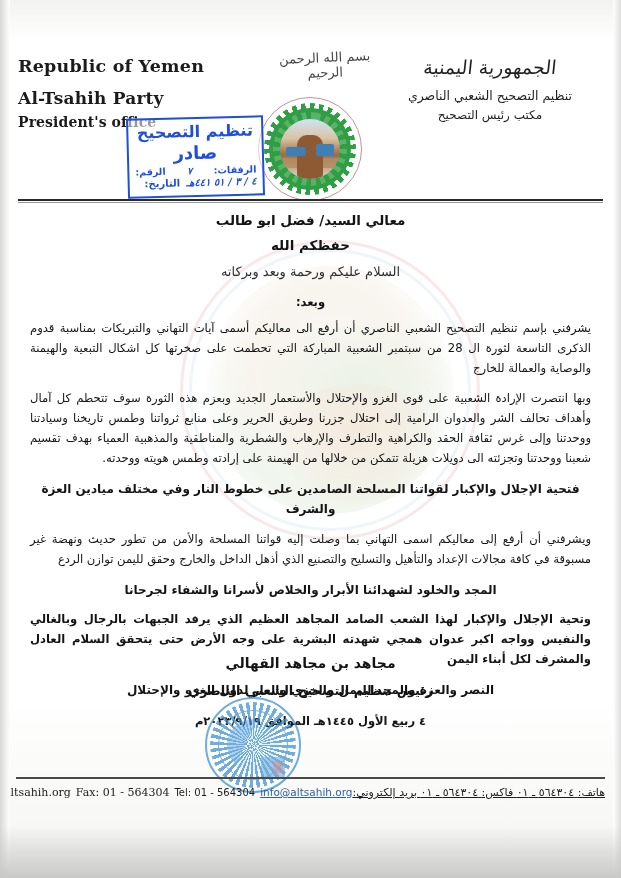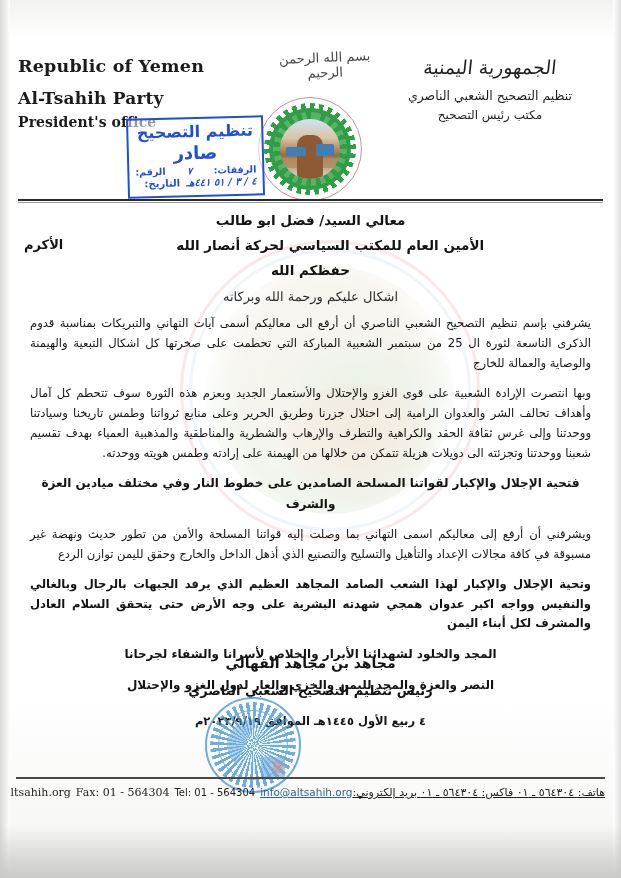--- a/index.html
+++ b/index.html
@@ -377,36 +377,33 @@
       <span class="hand">٤ / ٣ / ٥١ ٤٤١هـ</span>
       <span>التاريخ:</span>
     </div>
   </div>
 
   <div class="rule"></div>
 
   <div class="body">
     <div class="addr">
       <div>معالي السيد/ فضل ابو طالب</div>
-      <div>
-        <span class="akram">الأكرم</span>
-        <span>الأمين العام للمكتب السياسي لحركة أنصار الله</span>
-      </div>
       <div>حفظكم الله</div>
     </div>
 
-    <div class="greet">اشكال عليكم ورحمة الله وبركاته</div>
-
-    <div class="para">يشرفني بإسم تنظيم التصحيح الشعبي الناصري أن أرفع الى معاليكم أسمى آيات التهاني والتبريكات بمناسبة قدوم الذكرى التاسعة لثورة ال 25 من سبتمبر الشعبية المباركة التي تحطمت على صخرتها كل اشكال التبعية والهيمنة والوصاية والعمالة للخارج</div>
+    <div class="greet">السلام عليكم ورحمة وبعد وبركاته</div>
+    <div class="wabaad">وبعد:</div>
+
+    <div class="para">يشرفني بإسم تنظيم التصحيح الشعبي الناصري أن أرفع الى معاليكم أسمى آيات التهاني والتبريكات بمناسبة قدوم الذكرى التاسعة لثورة ال 28 من سبتمبر الشعبية المباركة التي تحطمت على صخرتها كل اشكال التبعية والهيمنة والوصاية والعمالة للخارج</div>
     <div class="para">وبها انتصرت الإرادة الشعبية على قوى الغزو والإحتلال والأستعمار الجديد وبعزم هذه الثورة سوف تتحطم كل آمال وأهداف تحالف الشر والعدوان الرامية إلى احتلال جزرنا وطريق الحرير وعلى منابع ثرواتنا وطمس تاريخنا وسيادتنا ووحدتنا وإلى غرس ثقافة الحقد والكراهية والتطرف والإرهاب والشطرية والمناطقية والمذهبية العمياء بهدف تقسيم شعبنا ووحدتنا وتجزئته الى دويلات هزيلة تتمكن من خلالها من الهيمنة على إرادته وطمس هويته ووحدته.</div>
     <div class="para b-center">فتحية الإجلال والإكبار لقواتنا المسلحة الصامدين على خطوط النار وفي مختلف ميادين العزة والشرف</div>
 
     <div class="para">ويشرفني أن أرفع إلى معاليكم اسمى التهاني بما وصلت إليه قواتنا المسلحة والأمن من تطور حديث ونهضة غير مسبوقة في كافة مجالات الإعداد والتأهيل والتسليح والتصنيع الذي أذهل الداخل والخارج وحقق لليمن توازن الردع</div>
+    <div class="para b-center">المجد والخلود لشهدائنا الأبرار والخلاص لأسرانا والشفاء لجرحانا</div>
     <div class="para bold">وتحية الإجلال والإكبار لهذا الشعب الصامد المجاهد العظيم الذي يرفد الجبهات بالرجال وبالغالي والنفيس وواجه اكبر عدوان همجي شهدته البشرية على وجه الأرض حتى يتحقق السلام العادل والمشرف لكل أبناء اليمن</div>
-    <div class="para b-center">المجد والخلود لشهدائنا الأبرار والخلاص لأسرانا والشفاء لجرحانا</div>
     <div class="para b-center">النصر والعزة والمجد لليمن والخزي والعار لدول الغزو والإحتلال</div>
   </div>
 
   <div class="sign">
     <div class="name">مجاهد بن مجاهد القهالي</div>
     <div class="title">رئيس تنظيم التصحيح الشعبي الناصري</div>
     <div class="date">٤ ربيع الأول ١٤٤٥هـ الموافق ٢٠٢٣/٩/١٩م</div>
   </div>
 
   <div class="seal">

